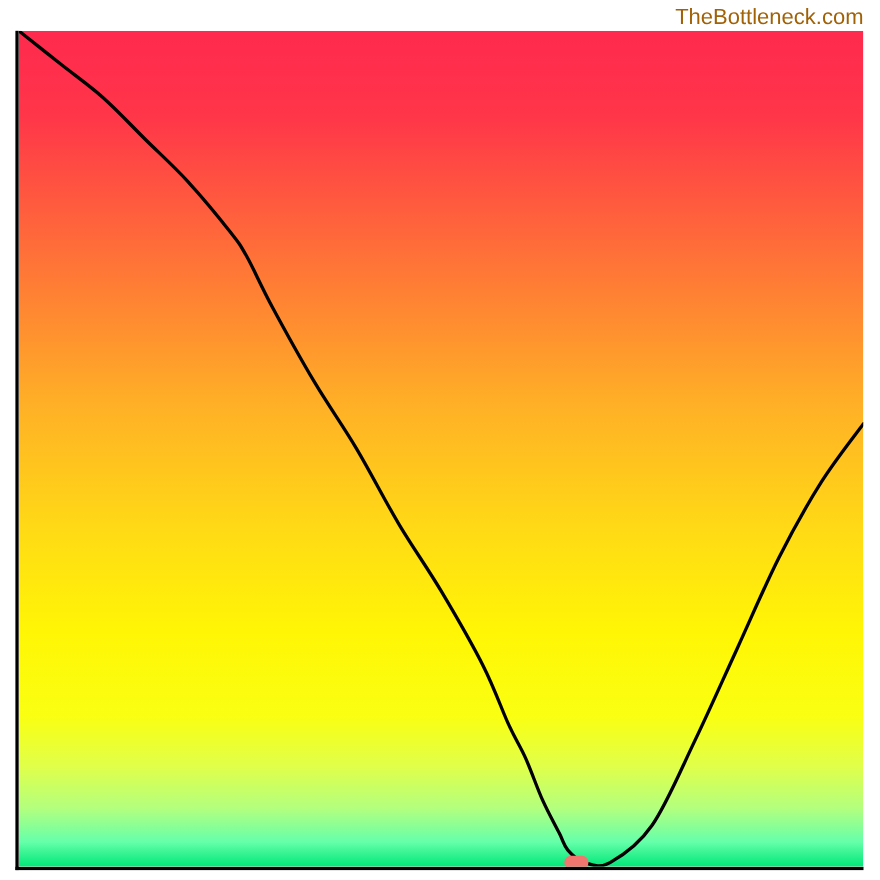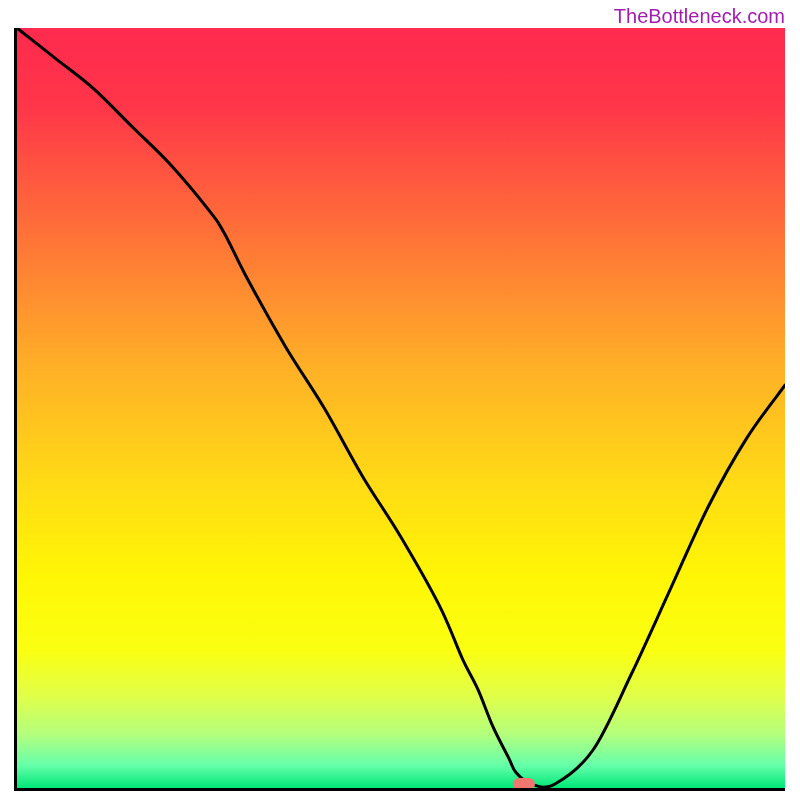--- a/index.html
+++ b/index.html
@@ -8,21 +8,21 @@
       height: 800px;
       position: relative;
       background: #fff;
     }
     .watermark {
       position: absolute;
       top: 5px;
       right: 15px;
       font-family: Arial, sans-serif;
       font-size: 20px;
-      color: #a21caf;
+      color: #a16207;
       z-index: 10;
     }
     .plot-area {
       position: absolute;
       top: 28px;
       left: 14px;
       width: 768px;
       height: 760px;
       border: 3px solid #000;
       border-top: none;

